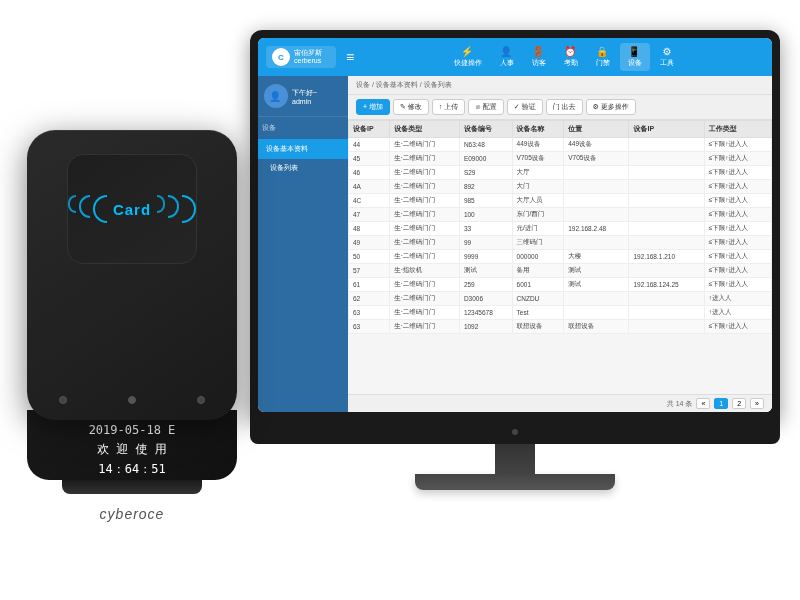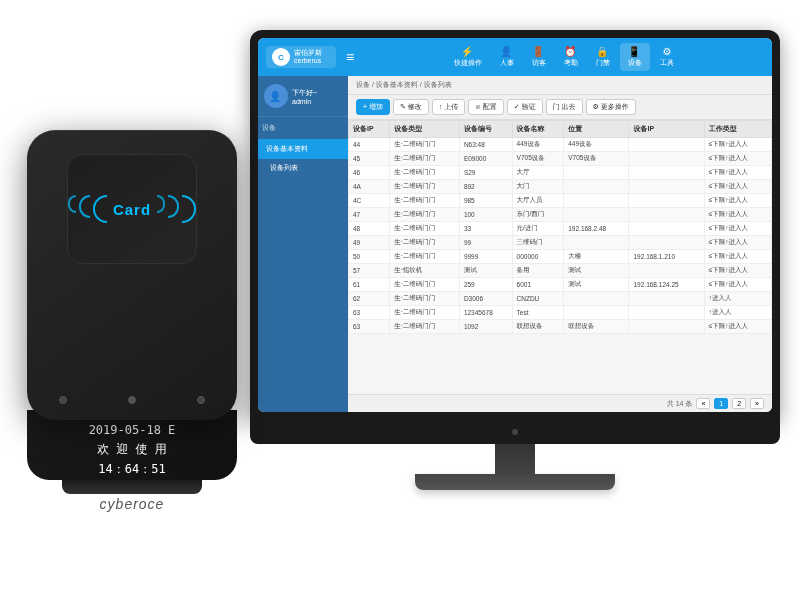--- a/index.html
+++ b/index.html
@@ -152,21 +152,21 @@
       height: 14px;
       background: linear-gradient(to bottom, #1a1a1a, #333);
       margin: 0 auto;
       border-radius: 0 0 8px 8px;
     }
 
     .brand-name {
       font-size: 14px;
       color: #555;
       text-align: center;
-      margin-top: 2px;
+      margin-top: 12px;
       letter-spacing: 1px;
       font-style: italic;
     }
 
     
     .monitor-container {
       position: absolute;
       right: 20px;
       top: 30px;
       width: 530px;

